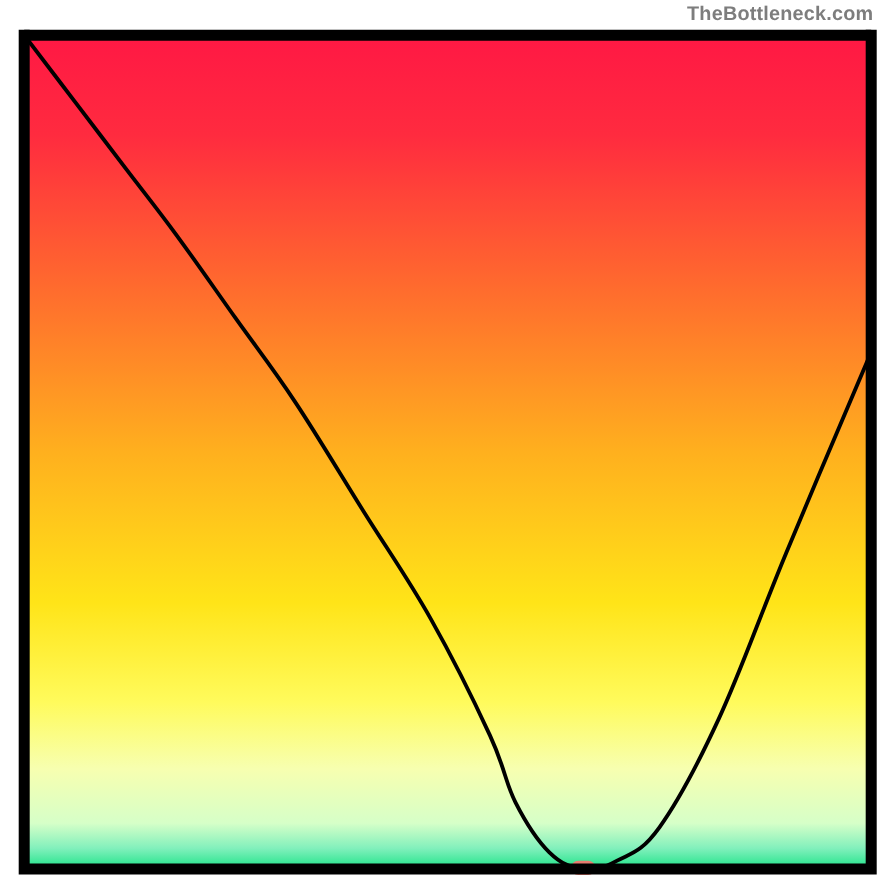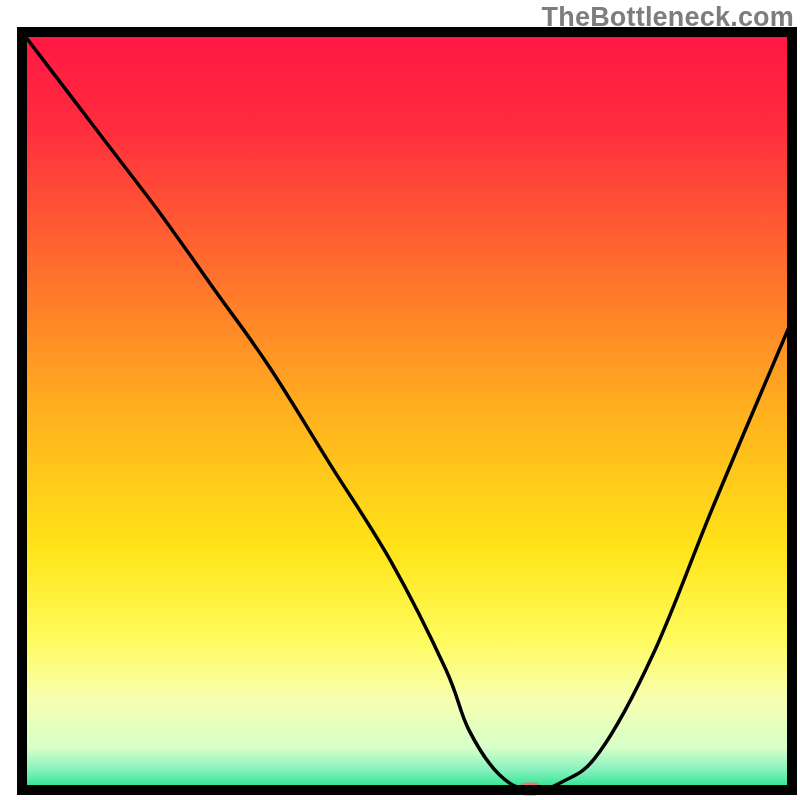--- a/index.html
+++ b/index.html
@@ -12,21 +12,21 @@
   }
   .chart-container {
     position: relative;
     width: 800px;
     height: 800px;
   }
   .watermark {
     position: absolute;
     top: 2px;
     right: 6px;
-    font-size: 27px;
+    font-size: 18px;
     font-weight: 600;
     color: #7d7d7d;
     letter-spacing: 0.2px;
     z-index: 5;
   }
   svg {
     display: block;
   }
 </style>
 </head>

